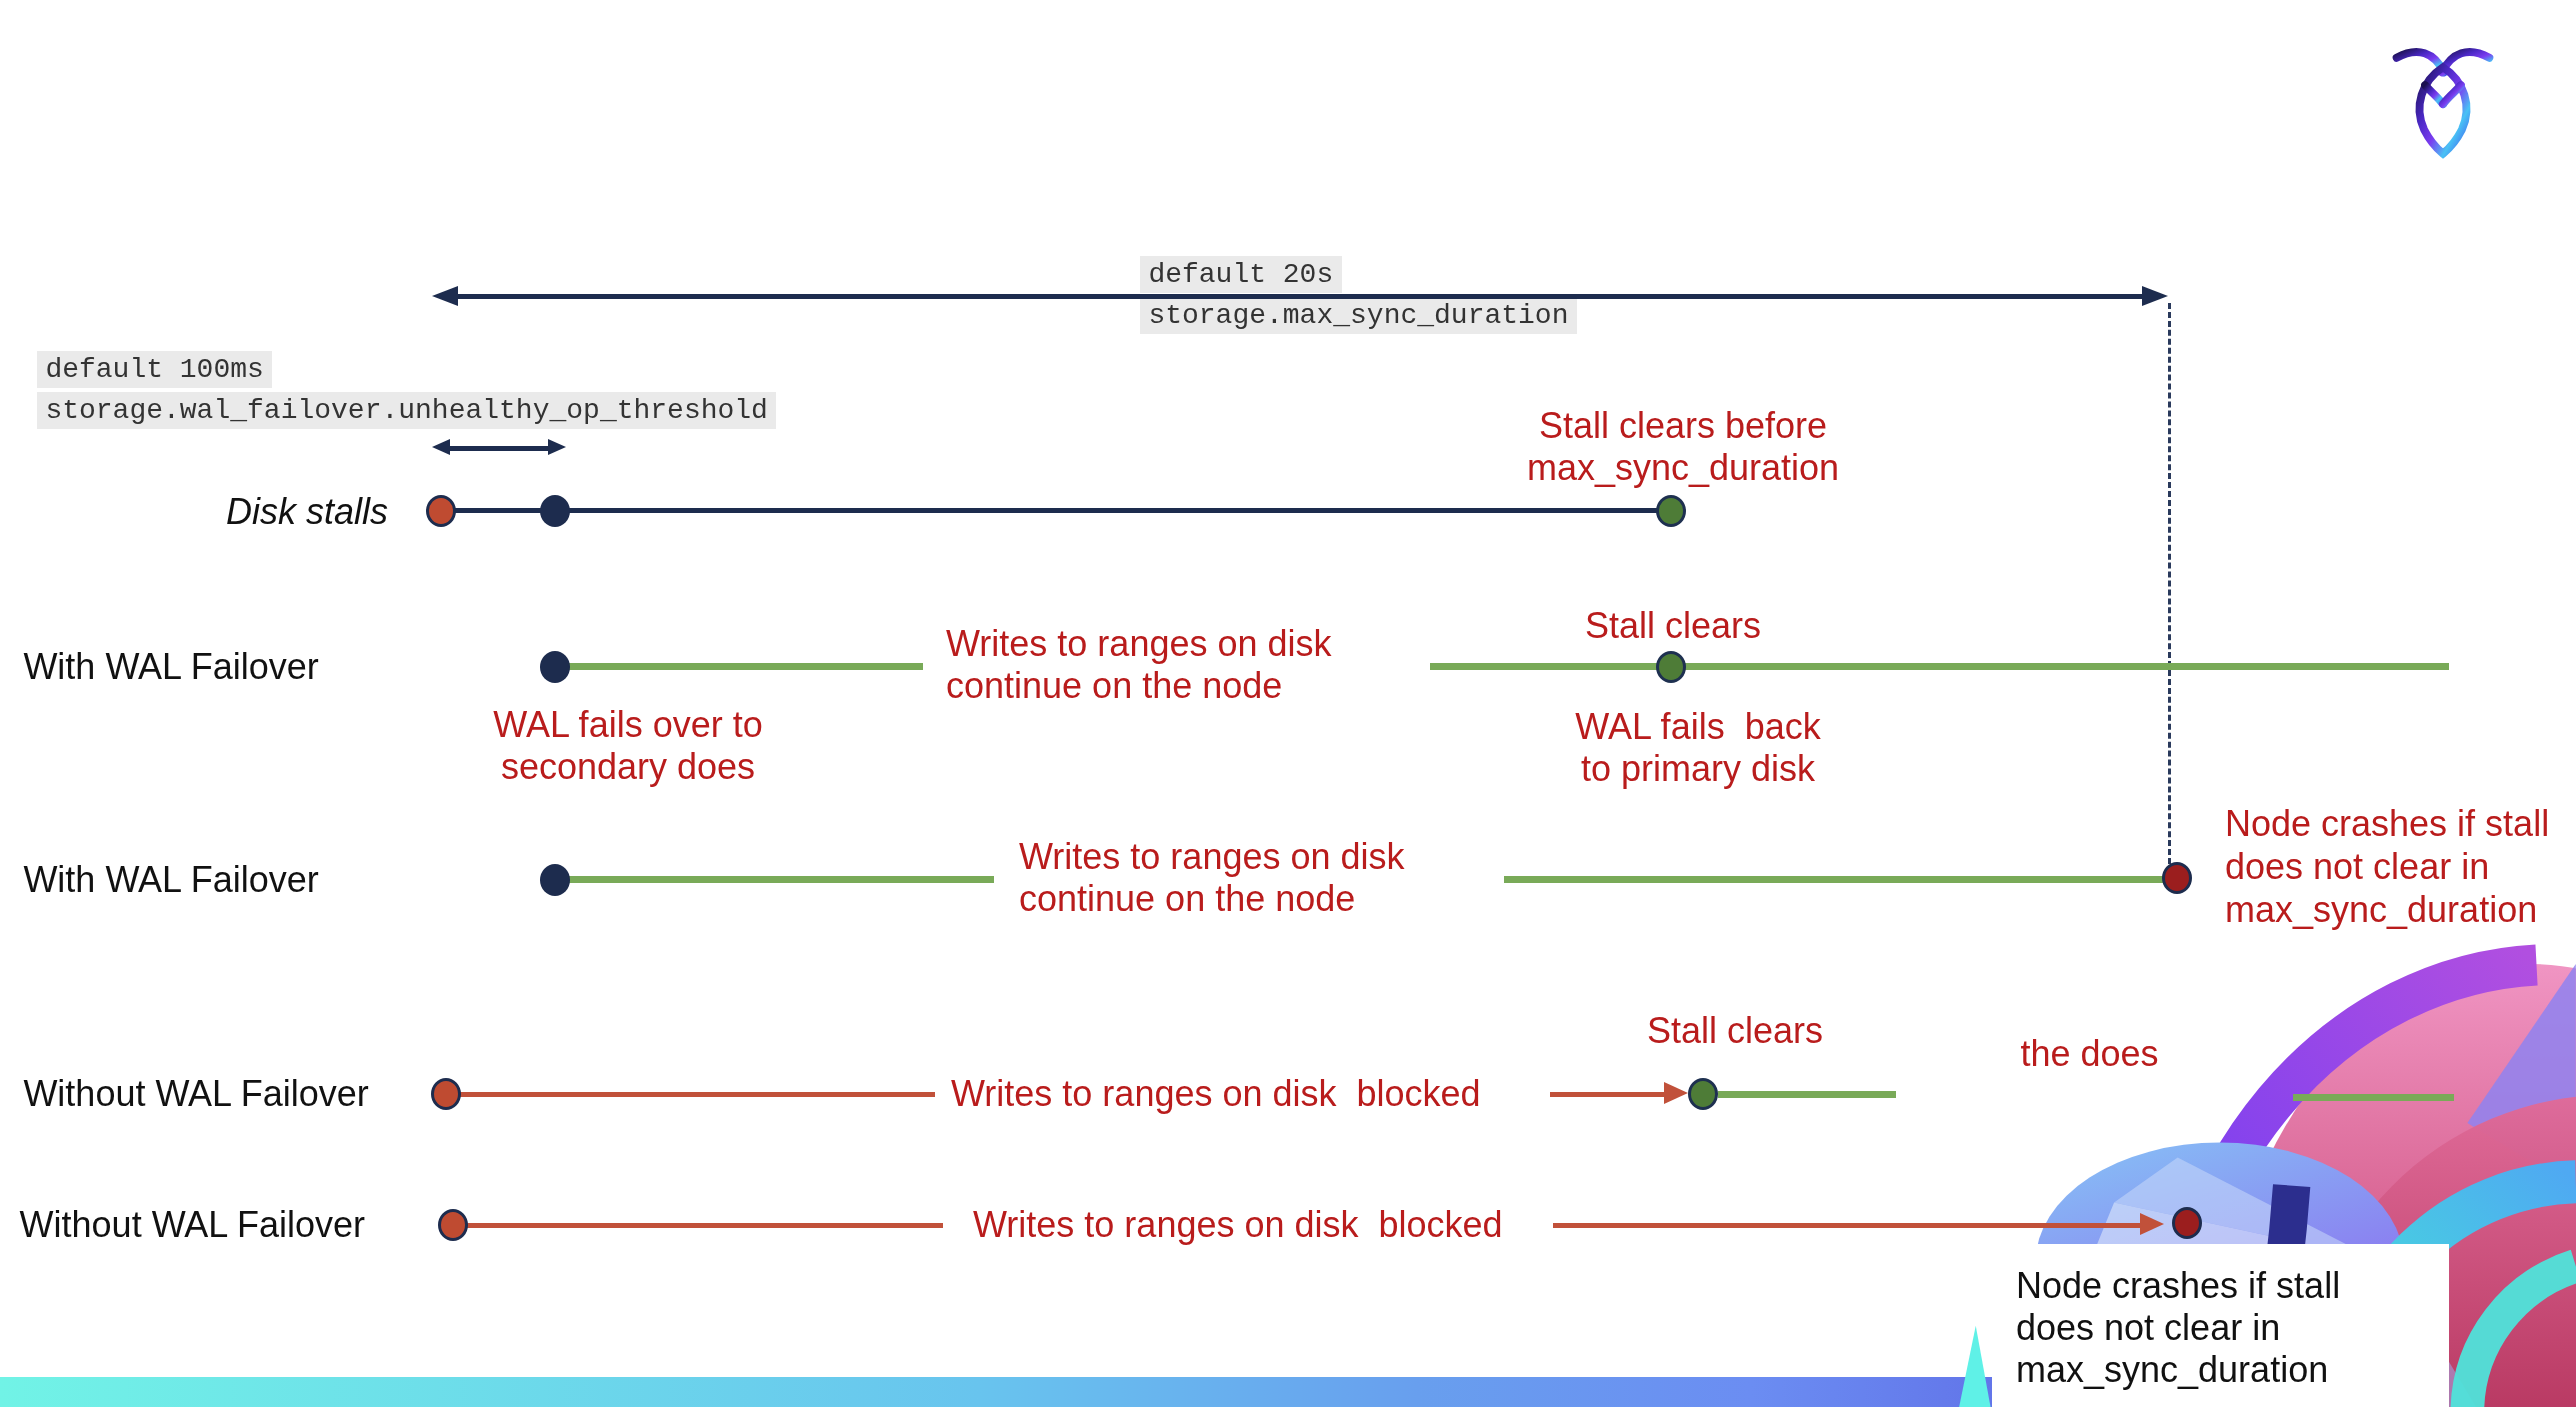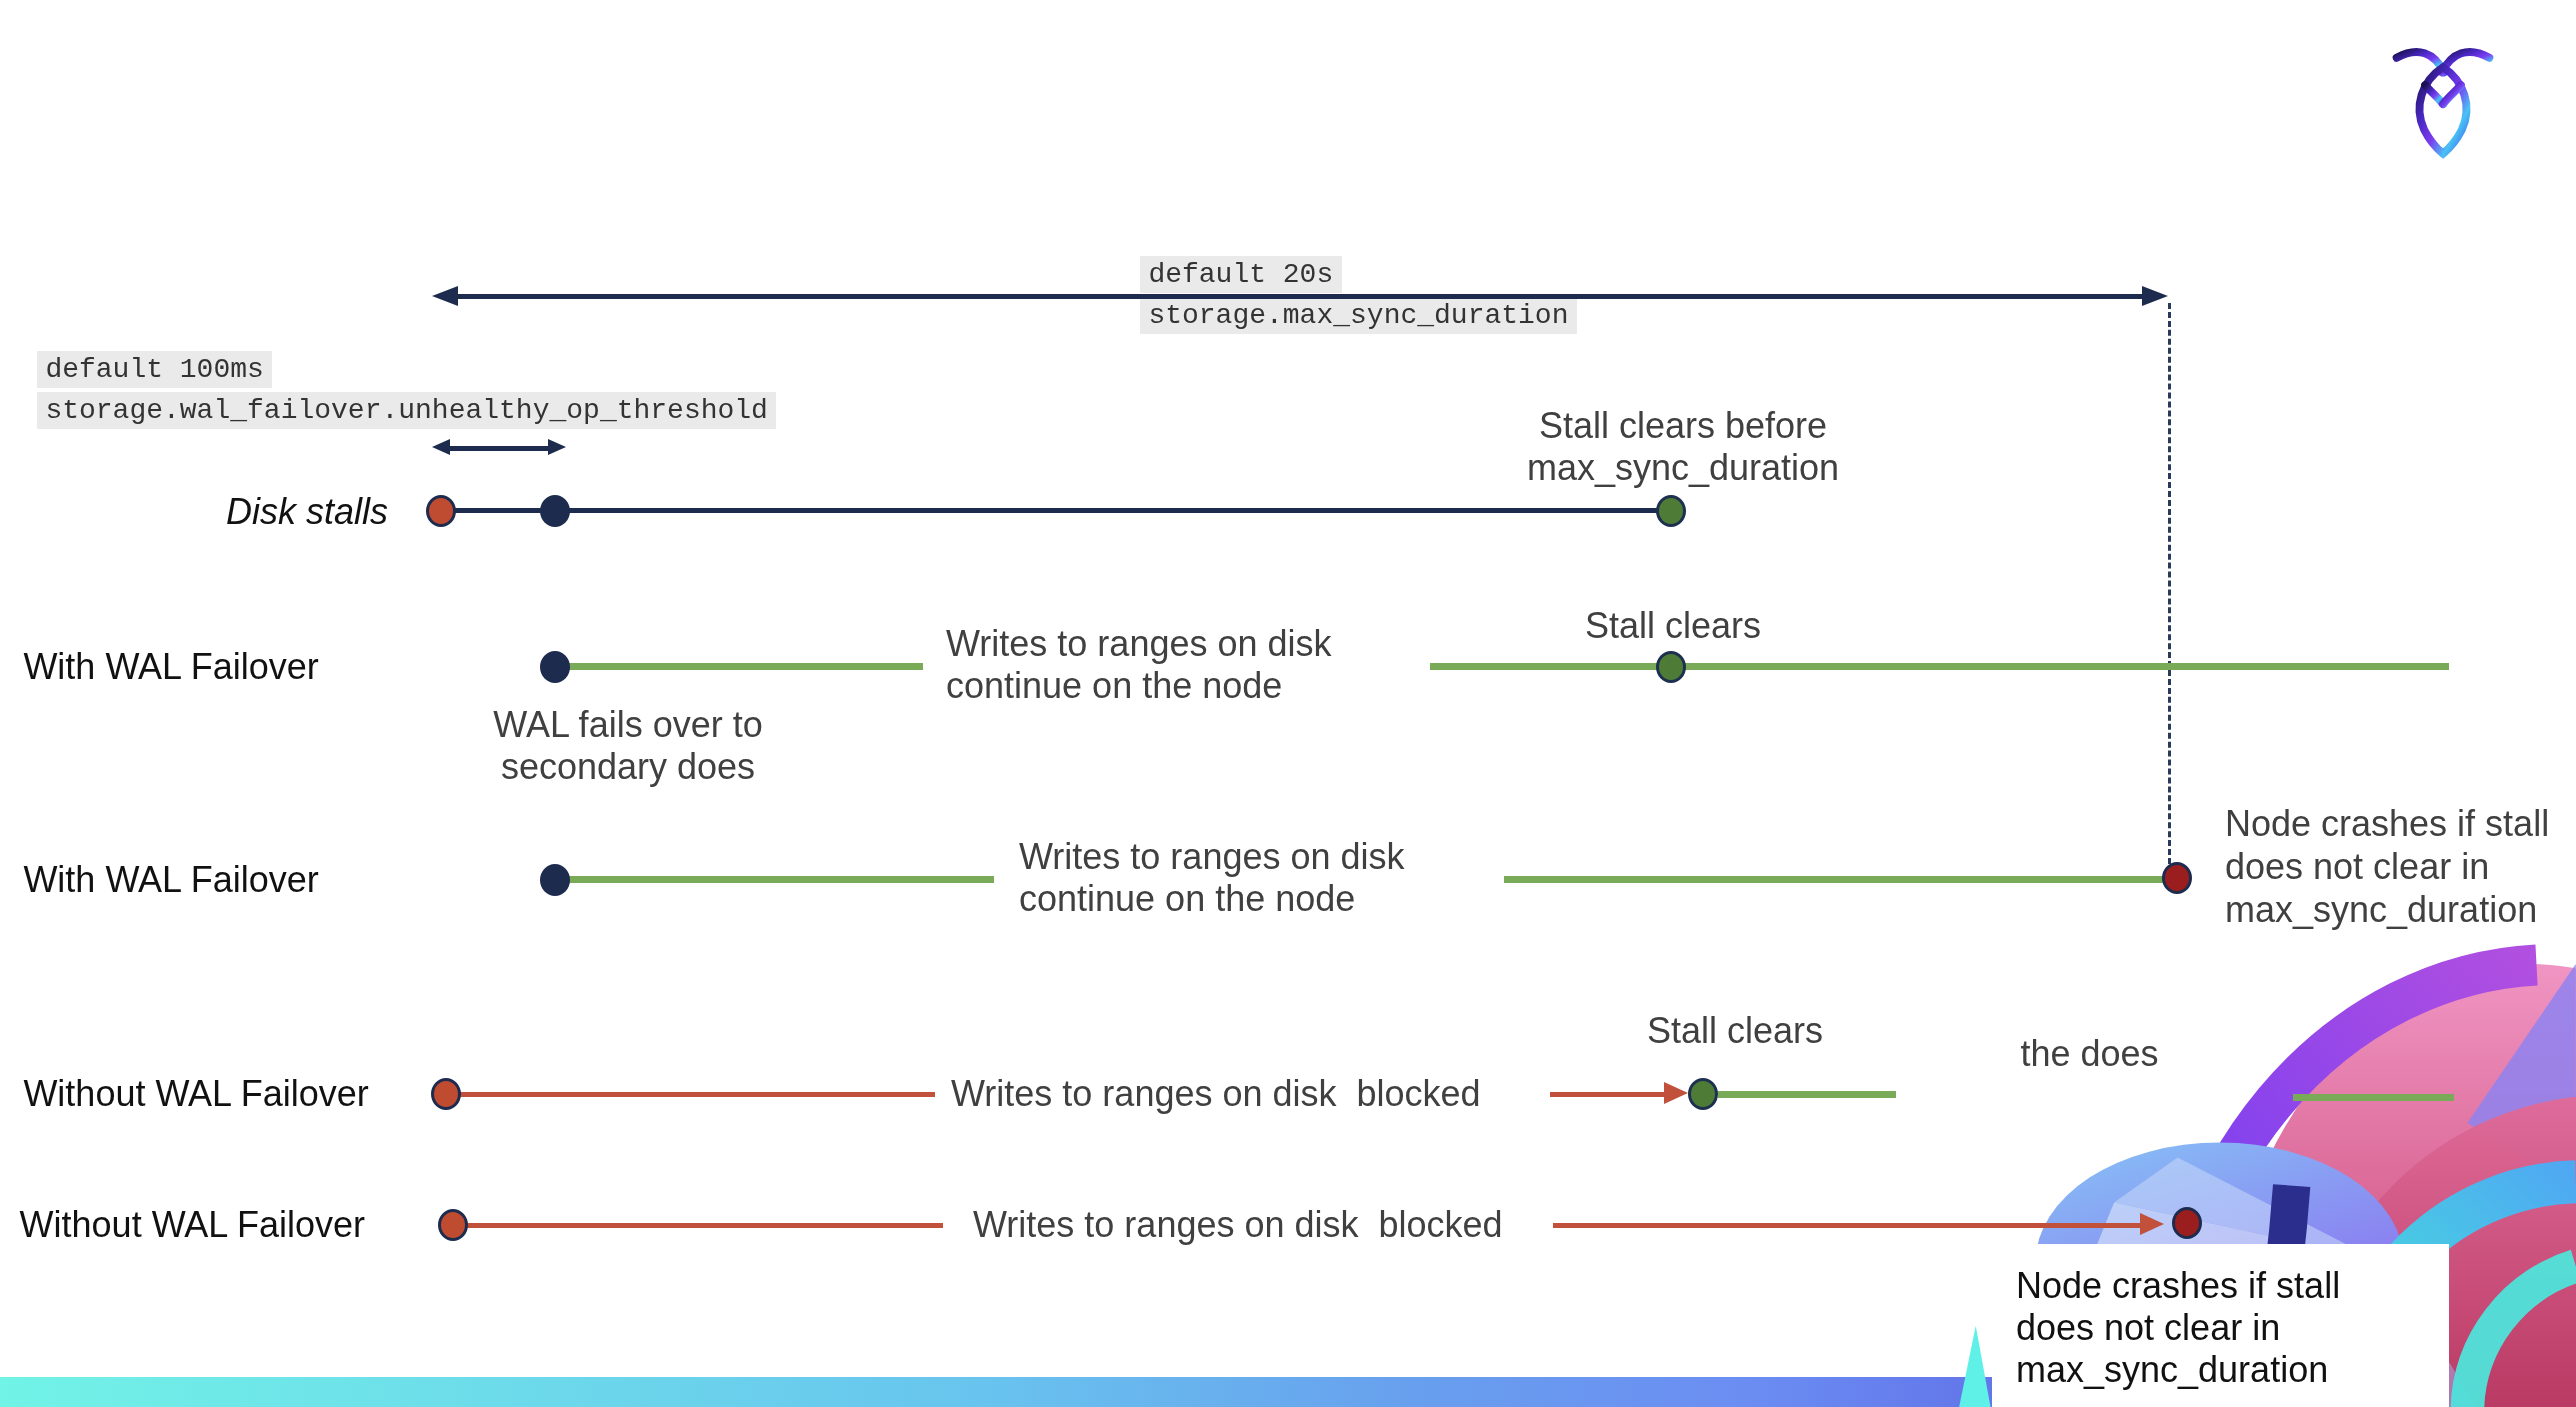--- a/index.html
+++ b/index.html
@@ -2,21 +2,21 @@
 <html style="font-size:15px"><head>
 <meta charset="utf-8">
 <style>
   html,body{margin:0;padding:0;background:#fff;}
   .canvas{position:relative;width:2576px;height:1408px;background:#ffffff;overflow:hidden;
           font-family:"Liberation Sans","DejaVu Sans",sans-serif;color:#111;}
   .title{position:absolute;left:62px;top:34px;font-size:97px;font-weight:800;letter-spacing:-1.9px;color:#0d0d12;white-space:pre;}
   .mono{position:absolute;font-family:"Liberation Mono","DejaVu Sans Mono",monospace;font-size:28px;
         color:#333;background:#eaeaea;padding:2.8px 8.4px;white-space:pre;z-index:3;}
   .lbl{position:absolute;font-size:36px;line-height:42px;color:#111;white-space:pre;z-index:3;}
-  .ann{position:absolute;font-size:36px;line-height:42px;color:#404040;z-index:3;}
+  .ann{position:absolute;font-size:36px;line-height:42px;color:#b91c1c;z-index:3;}
   .ann div{white-space:pre;}
   .center{text-align:center;}
   .right{text-align:right;}
   .line{position:absolute;z-index:4;}
   .navy{background:#1d2c4e;height:4.7px;}
   .green{background:#79aa58;height:6.5px;}
   .red{background:#c1513a;height:4.7px;}
   .dot{position:absolute;width:30px;height:32px;border-radius:50%;box-sizing:border-box;z-index:5;}
   .dot.start{background:#bf4b31;border:3.7px solid #1d2c4e;}
   .dot.fail{background:#1d2c4e;}
@@ -93,20 +93,24 @@
   <div class="line green" style="left:553px;top:663px;width:370px;"></div>
   <div class="line green" style="left:1430px;top:663px;width:1019px;"></div>
   <div class="dot clear" style="left:1656px;top:651px;"></div>
   <div class="ann" style="left:946px;top:623px;">
     <div>Writes to ranges on disk</div>
     <div>continue on the node</div>
   </div>
   <div class="ann center" style="left:1533px;top:605px;width:280px;">
     <div>Stall clears</div>
   </div>
+  <div class="ann center" style="left:1530px;top:706px;width:336px;">
+    <div>WAL fails  back</div>
+    <div>to primary disk</div>
+  </div>
   <div class="ann center" style="left:460px;top:704px;width:336px;">
     <div>WAL fails over to</div>
     <div>secondary does</div>
   </div>
 
   <div class="lbl" style="left:23.4px;top:859px;">With WAL Failover</div>
   <div class="dot fail" style="left:540px;top:864px;"></div>
   <div class="line green" style="left:553px;top:876px;width:441px;"></div>
   <div class="line green" style="left:1504px;top:876px;width:670px;"></div>
   <div class="dot crash" style="left:2162px;top:862px;"></div>

